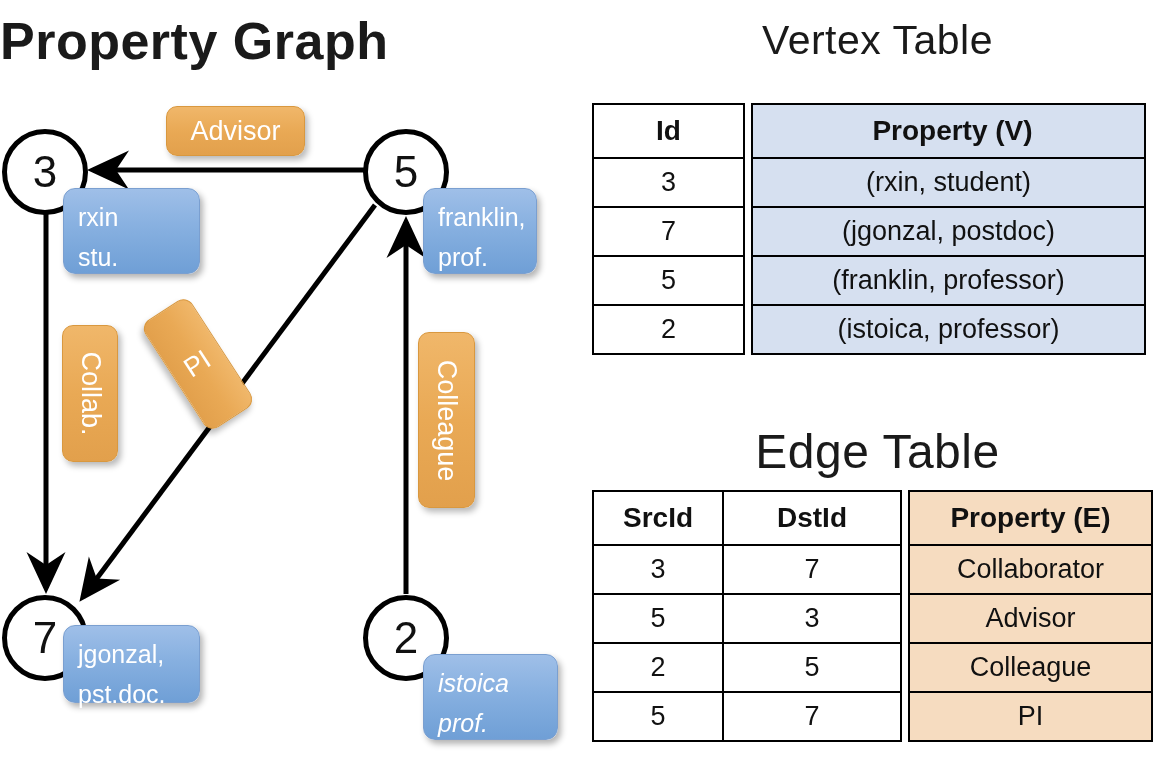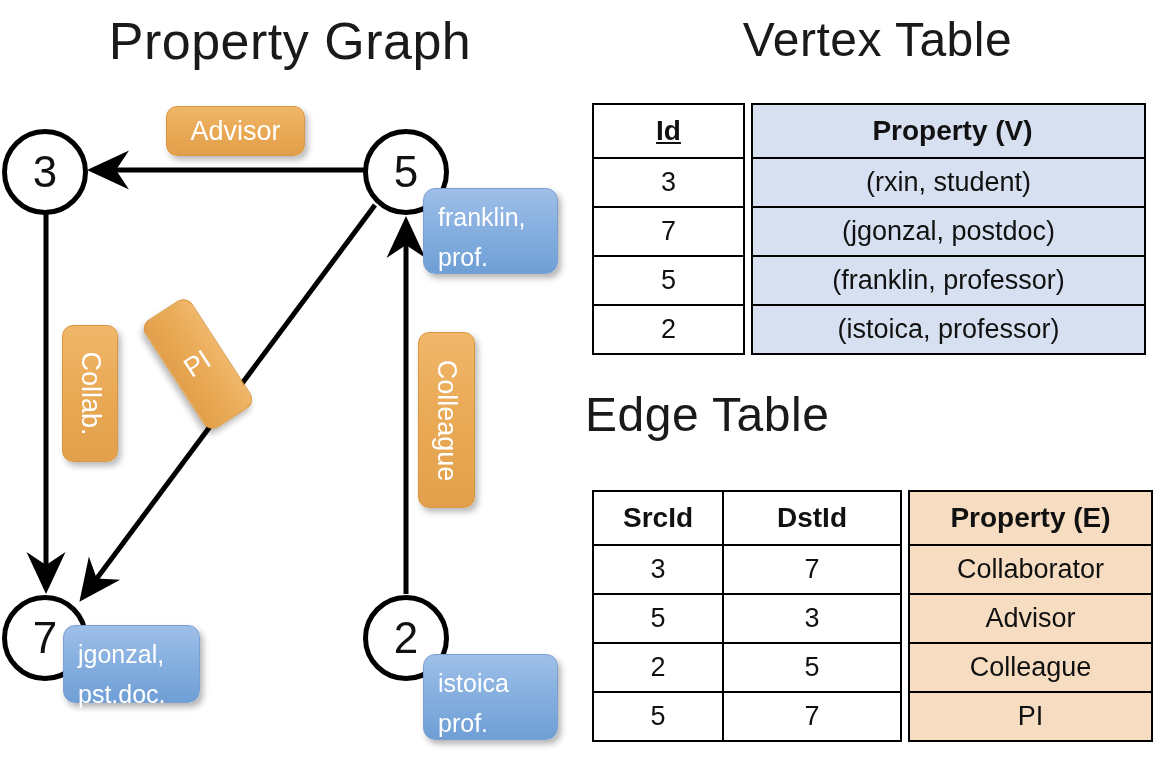--- a/index.html
+++ b/index.html
@@ -20,33 +20,33 @@
   .title {
     position: absolute;
     font-family: "Liberation Sans", sans-serif;
     font-weight: 300;
     color: #1a1a1a;
     white-space: nowrap;
     letter-spacing: 0.5px;
   }
   #title-property-graph {
     left: 0; top: 10px; width: 580px;
-    text-align: center;
     font-size: 52px;
     line-height: 62px;
+    font-weight: bold;
   }
   #title-vertex-table {
     left: 585px; top: 10px; width: 585px;
     text-align: center;
-    font-size: 48px;
+    font-size: 41px;
     line-height: 60px;
   }
   #title-edge-table {
-    left: 585px; top: 385px; width: 585px;
-    text-align: left;
+    left: 585px; top: 422px; width: 585px;
+    text-align: center;
     font-size: 48px;
     line-height: 60px;
   }
 
   
   #graph-panel {
     position: absolute;
     left: 0; top: 0;
     width: 580px; height: 760px;
   }
@@ -172,29 +172,33 @@
     <g>
       <line x1="406" y1="594" x2="406" y2="222" stroke="#000" stroke-width="5" marker-end="url(#arrowhead)"></line>
     </g>
   </svg>
 
   <div class="node" style="left:2px;  top:129px;">3</div>
   <div class="node" style="left:363px; top:129px;">5</div>
   <div class="node" style="left:2px;  top:595px;">7</div>
   <div class="node" style="left:363px; top:595px;">2</div>
 
-  <div class="prop-box" style="left:423px; top:188px; width:135px; height:86px;">
+  <div class="prop-box" style="left:63px; top:188px; width:137px; height:86px;">
+    <div>rxin</div>
+    <div>stu.</div>
+  </div>
+  <div class="prop-box" style="left:423px; top:188px; width:114px; height:86px;">
     <div>franklin,</div>
     <div>prof.</div>
   </div>
   <div class="prop-box" style="left:63px; top:625px; width:137px; height:78px;">
     <div>jgonzal,</div>
     <div>pst.doc.</div>
   </div>
-  <div class="prop-box" style="left:423px; top:654px; width:135px; height:86px;">
+  <div class="prop-box" style="left:423px; top:654px; width:135px; height:86px;font-style:italic;">
     <div>istoica</div>
     <div>prof.</div>
   </div>
 
   <div class="edge-label" style="left:166px; top:106px; width:139px; height:50px;">
     <span>Advisor</span>
   </div>
 
   <div class="edge-label vert" style="left:62px; top:325px; width:56px; height:137px;">
     <span>Collab.</span>
@@ -205,21 +209,21 @@
   </div>
 
   <div class="edge-label vert" style="left:418px; top:332px; width:57px; height:176px;">
     <span>Colleague</span>
   </div>
 </div>
 
 <table class="tbl" id="vertex-table">
   <tbody>
       <tr>
-    <th style="width:149px;text-decoration:underline;">Id</th>
+    <th style="width:149px;">Id</th>
     <td class="spacer-col"></td>
     <th class="cell-blue" style="width:383px;padding-left:8px;">Property (V)</th>
   </tr>
   <tr>
     <td>3</td>
     <td class="spacer-col"></td>
     <td class="cell-blue">(rxin, student)</td>
   </tr>
   <tr>
     <td>7</td>

